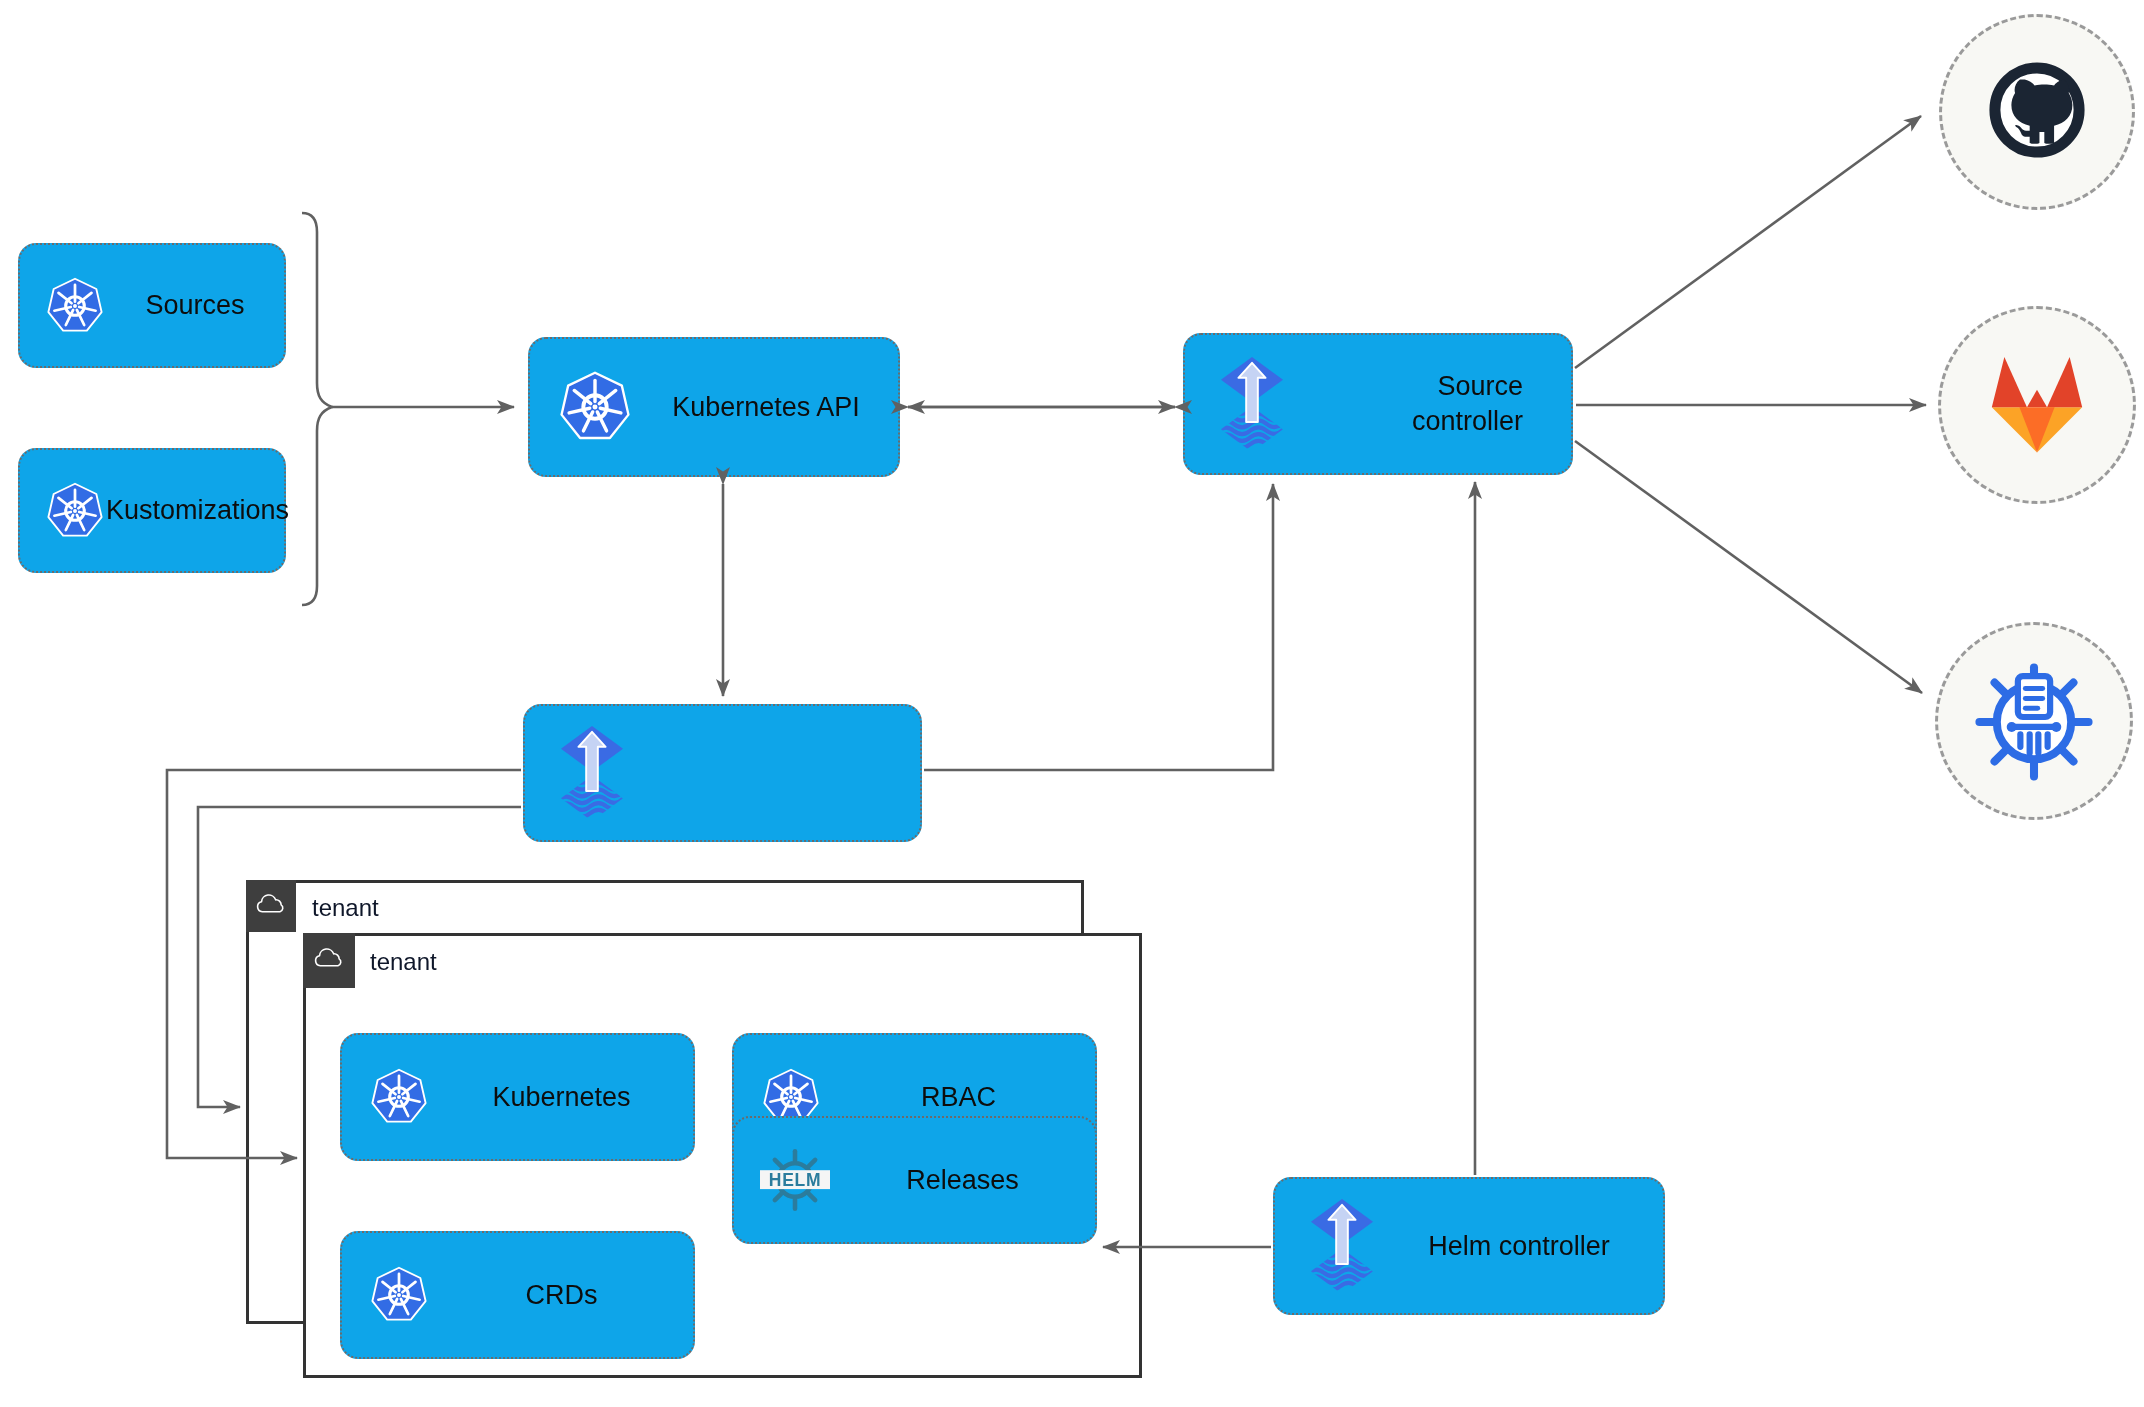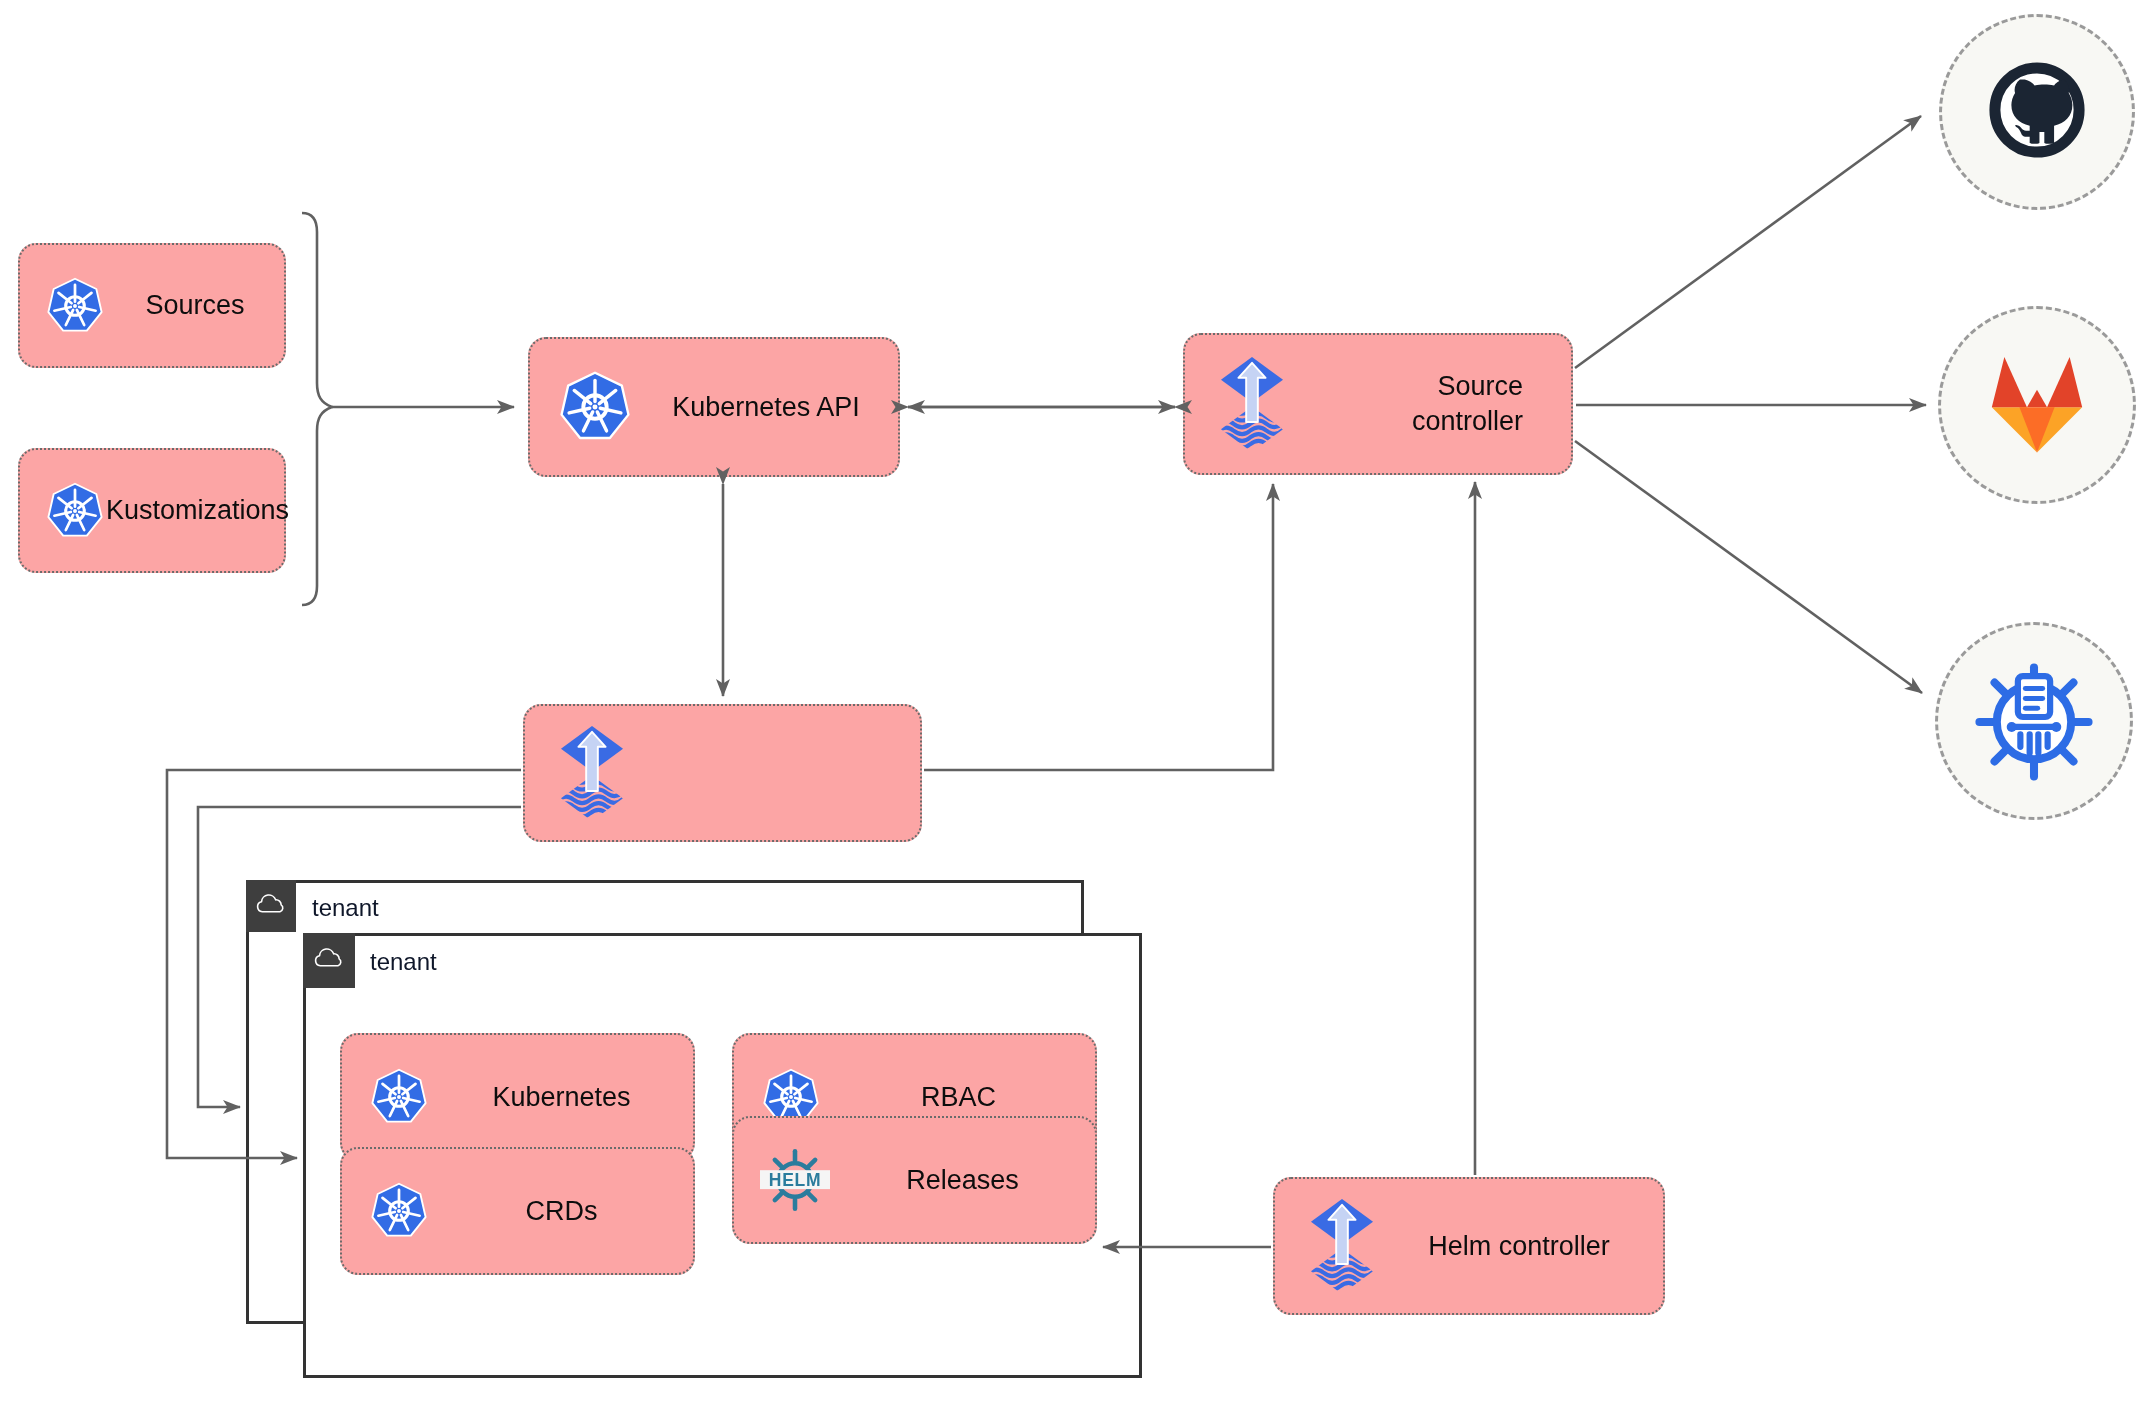--- a/index.html
+++ b/index.html
@@ -1,19 +1,19 @@
 <!DOCTYPE html>
 <html><head>
 <meta charset="utf-8">
 <style>
   html,body{margin:0;padding:0;}
   body{width:2144px;height:1407px;position:relative;background:#ffffff;
        font-family:"Liberation Sans", sans-serif;overflow:hidden;}
 
-  .node{position:absolute;background:#fca5a5;border:2px dotted #6b6b6b;border-radius:18px;
+  .node{position:absolute;background:#0ea5e9;border:2px dotted #6b6b6b;border-radius:18px;
         display:flex;align-items:center;box-sizing:border-box;z-index:4;}
   .node .label{flex:1;text-align:center;font-size:27px;color:#0d0d0d;line-height:35px;}
   .node .icon-wrap{display:flex;align-items:center;justify-content:center;}
 
   .remote{position:absolute;border:3px dashed #9a9a9a;border-radius:50%;background:#f8f8f4;
           display:flex;align-items:center;justify-content:center;box-sizing:border-box;z-index:3;}
 
   .tenant{position:absolute;background:#ffffff;border:3px solid #333333;box-sizing:border-box;}
   .tenant-tab{position:absolute;background:#3e3e3e;display:flex;align-items:center;justify-content:center;z-index:6;}
   .tenant-label{position:absolute;font-size:24px;color:#0f172a;z-index:6;}
@@ -205,21 +205,21 @@
 
 <div class="node" style="left:732px;top:1033px;width:365px;height:128px;">
   <span class="icon-wrap" style="margin-left:26px;">
       <svg width="62" height="62">
         <use href="#sym-k8s"></use>
       </svg>
     </span>
   <span class="label">RBAC</span>
 </div>
 
-<div class="node" style="left:340px;top:1147px;width:355px;height:128px;">
+<div class="node" style="left:340px;top:1231px;width:355px;height:128px;">
   <span class="icon-wrap" style="margin-left:26px;">
       <svg width="62" height="62">
         <use href="#sym-k8s"></use>
       </svg>
     </span>
   <span class="label">CRDs</span>
 </div>
 
 <div class="node" style="left:732px;top:1116px;width:365px;height:128px;">
   <span class="icon-wrap" style="margin-left:26px;">

